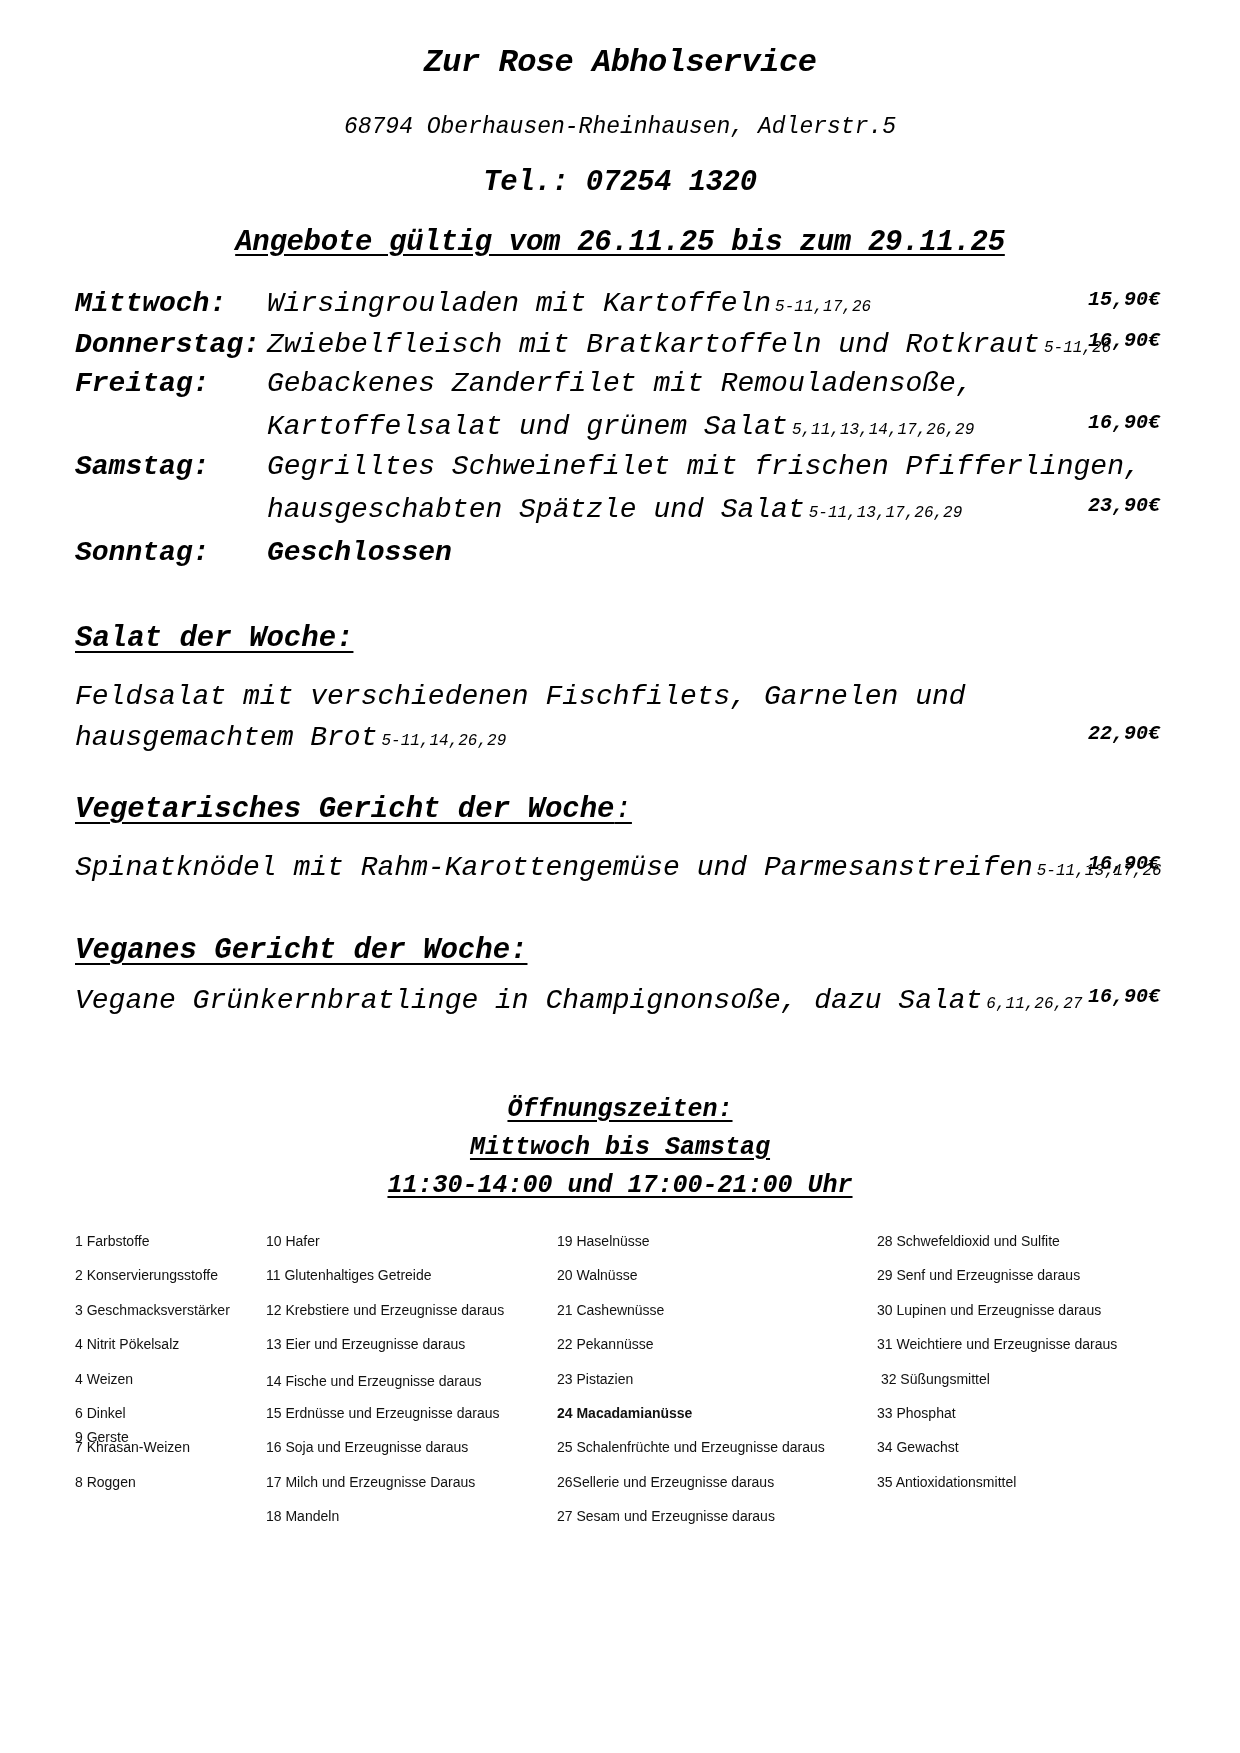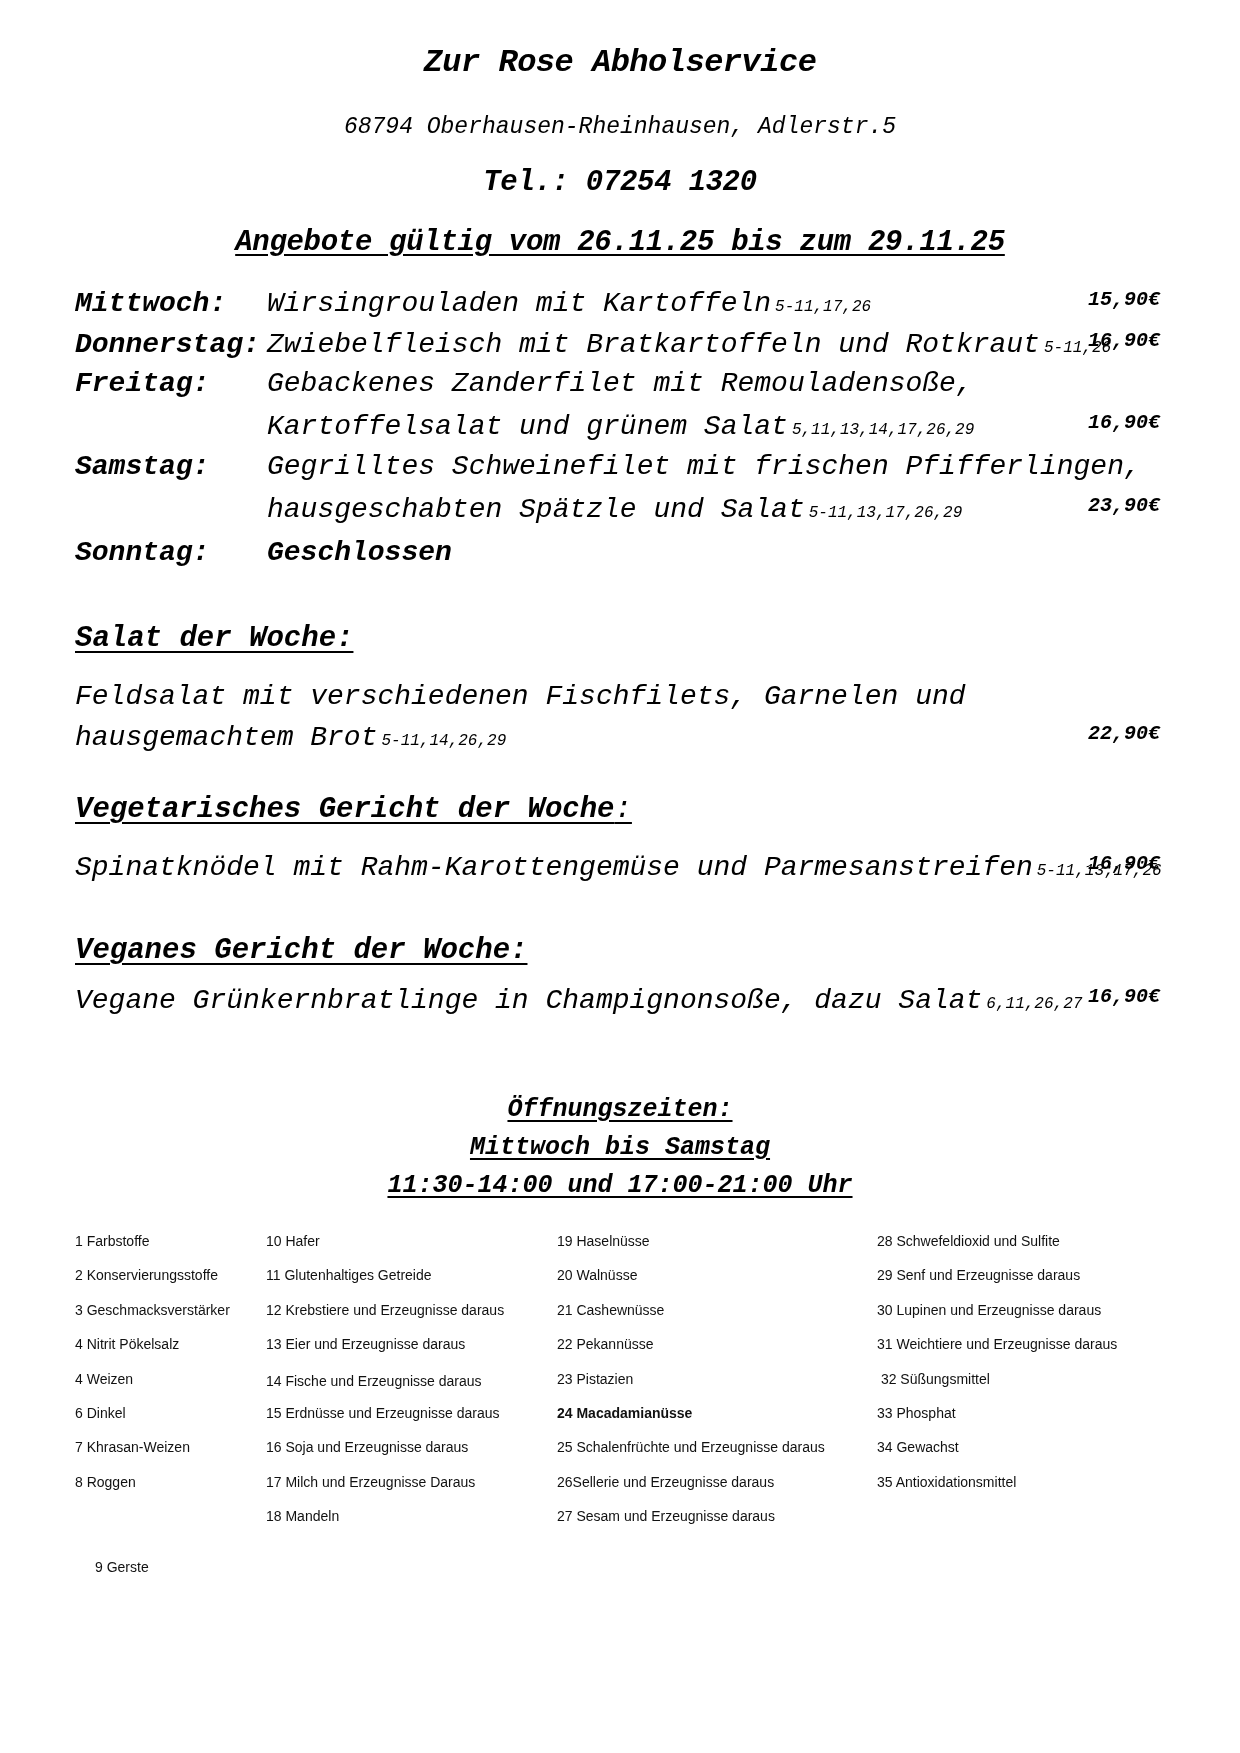--- a/index.html
+++ b/index.html
@@ -95,21 +95,21 @@
 
 <div id="legend">
     <div class="abs allergen" style="left: 75px; top: 1233px; white-space: pre;">1 Farbstoffe</div>
     <div class="abs allergen" style="left: 75px; top: 1267.4px; white-space: pre;">2 Konservierungsstoffe</div>
     <div class="abs allergen" style="left: 75px; top: 1301.8px; white-space: pre;">3 Geschmacksverstärker</div>
     <div class="abs allergen" style="left: 75px; top: 1336.2px; white-space: pre;">4 Nitrit Pökelsalz</div>
     <div class="abs allergen" style="left: 75px; top: 1370.6px; white-space: pre;">4 Weizen</div>
     <div class="abs allergen" style="left: 75px; top: 1405px; white-space: pre;">6 Dinkel</div>
     <div class="abs allergen" style="left: 75px; top: 1439.4px; white-space: pre;">7 Khrasan-Weizen</div>
     <div class="abs allergen" style="left: 75px; top: 1473.8px; white-space: pre;">8 Roggen</div>
-    <div class="abs allergen" style="left: 75px; top: 1559px; white-space: pre; margin-left: 20px;">9 Gerste</div>
+    <div class="abs allergen" style="left: 75px; top: 1429px; white-space: pre;">9 Gerste</div>
     <div class="abs allergen" style="left: 266px; top: 1233px; white-space: pre;">10 Hafer</div>
     <div class="abs allergen" style="left: 266px; top: 1267.4px; white-space: pre;">11 Glutenhaltiges Getreide</div>
     <div class="abs allergen" style="left: 266px; top: 1301.8px; white-space: pre;">12 Krebstiere und Erzeugnisse daraus</div>
     <div class="abs allergen" style="left: 266px; top: 1336.2px; white-space: pre;">13 Eier und Erzeugnisse daraus</div>
     <div class="abs allergen" style="left: 266px; top: 1373px; white-space: pre;">14 Fische und Erzeugnisse daraus</div>
     <div class="abs allergen" style="left: 266px; top: 1405px; white-space: pre;">15 Erdnüsse und Erzeugnisse daraus</div>
     <div class="abs allergen" style="left: 266px; top: 1439.4px; white-space: pre;">16 Soja und Erzeugnisse daraus</div>
     <div class="abs allergen" style="left: 266px; top: 1473.8px; white-space: pre;">17 Milch und Erzeugnisse Daraus</div>
     <div class="abs allergen" style="left: 266px; top: 1508.2px; white-space: pre;">18 Mandeln</div>
     <div class="abs allergen" style="left: 557px; top: 1233px; white-space: pre;">19 Haselnüsse</div>

